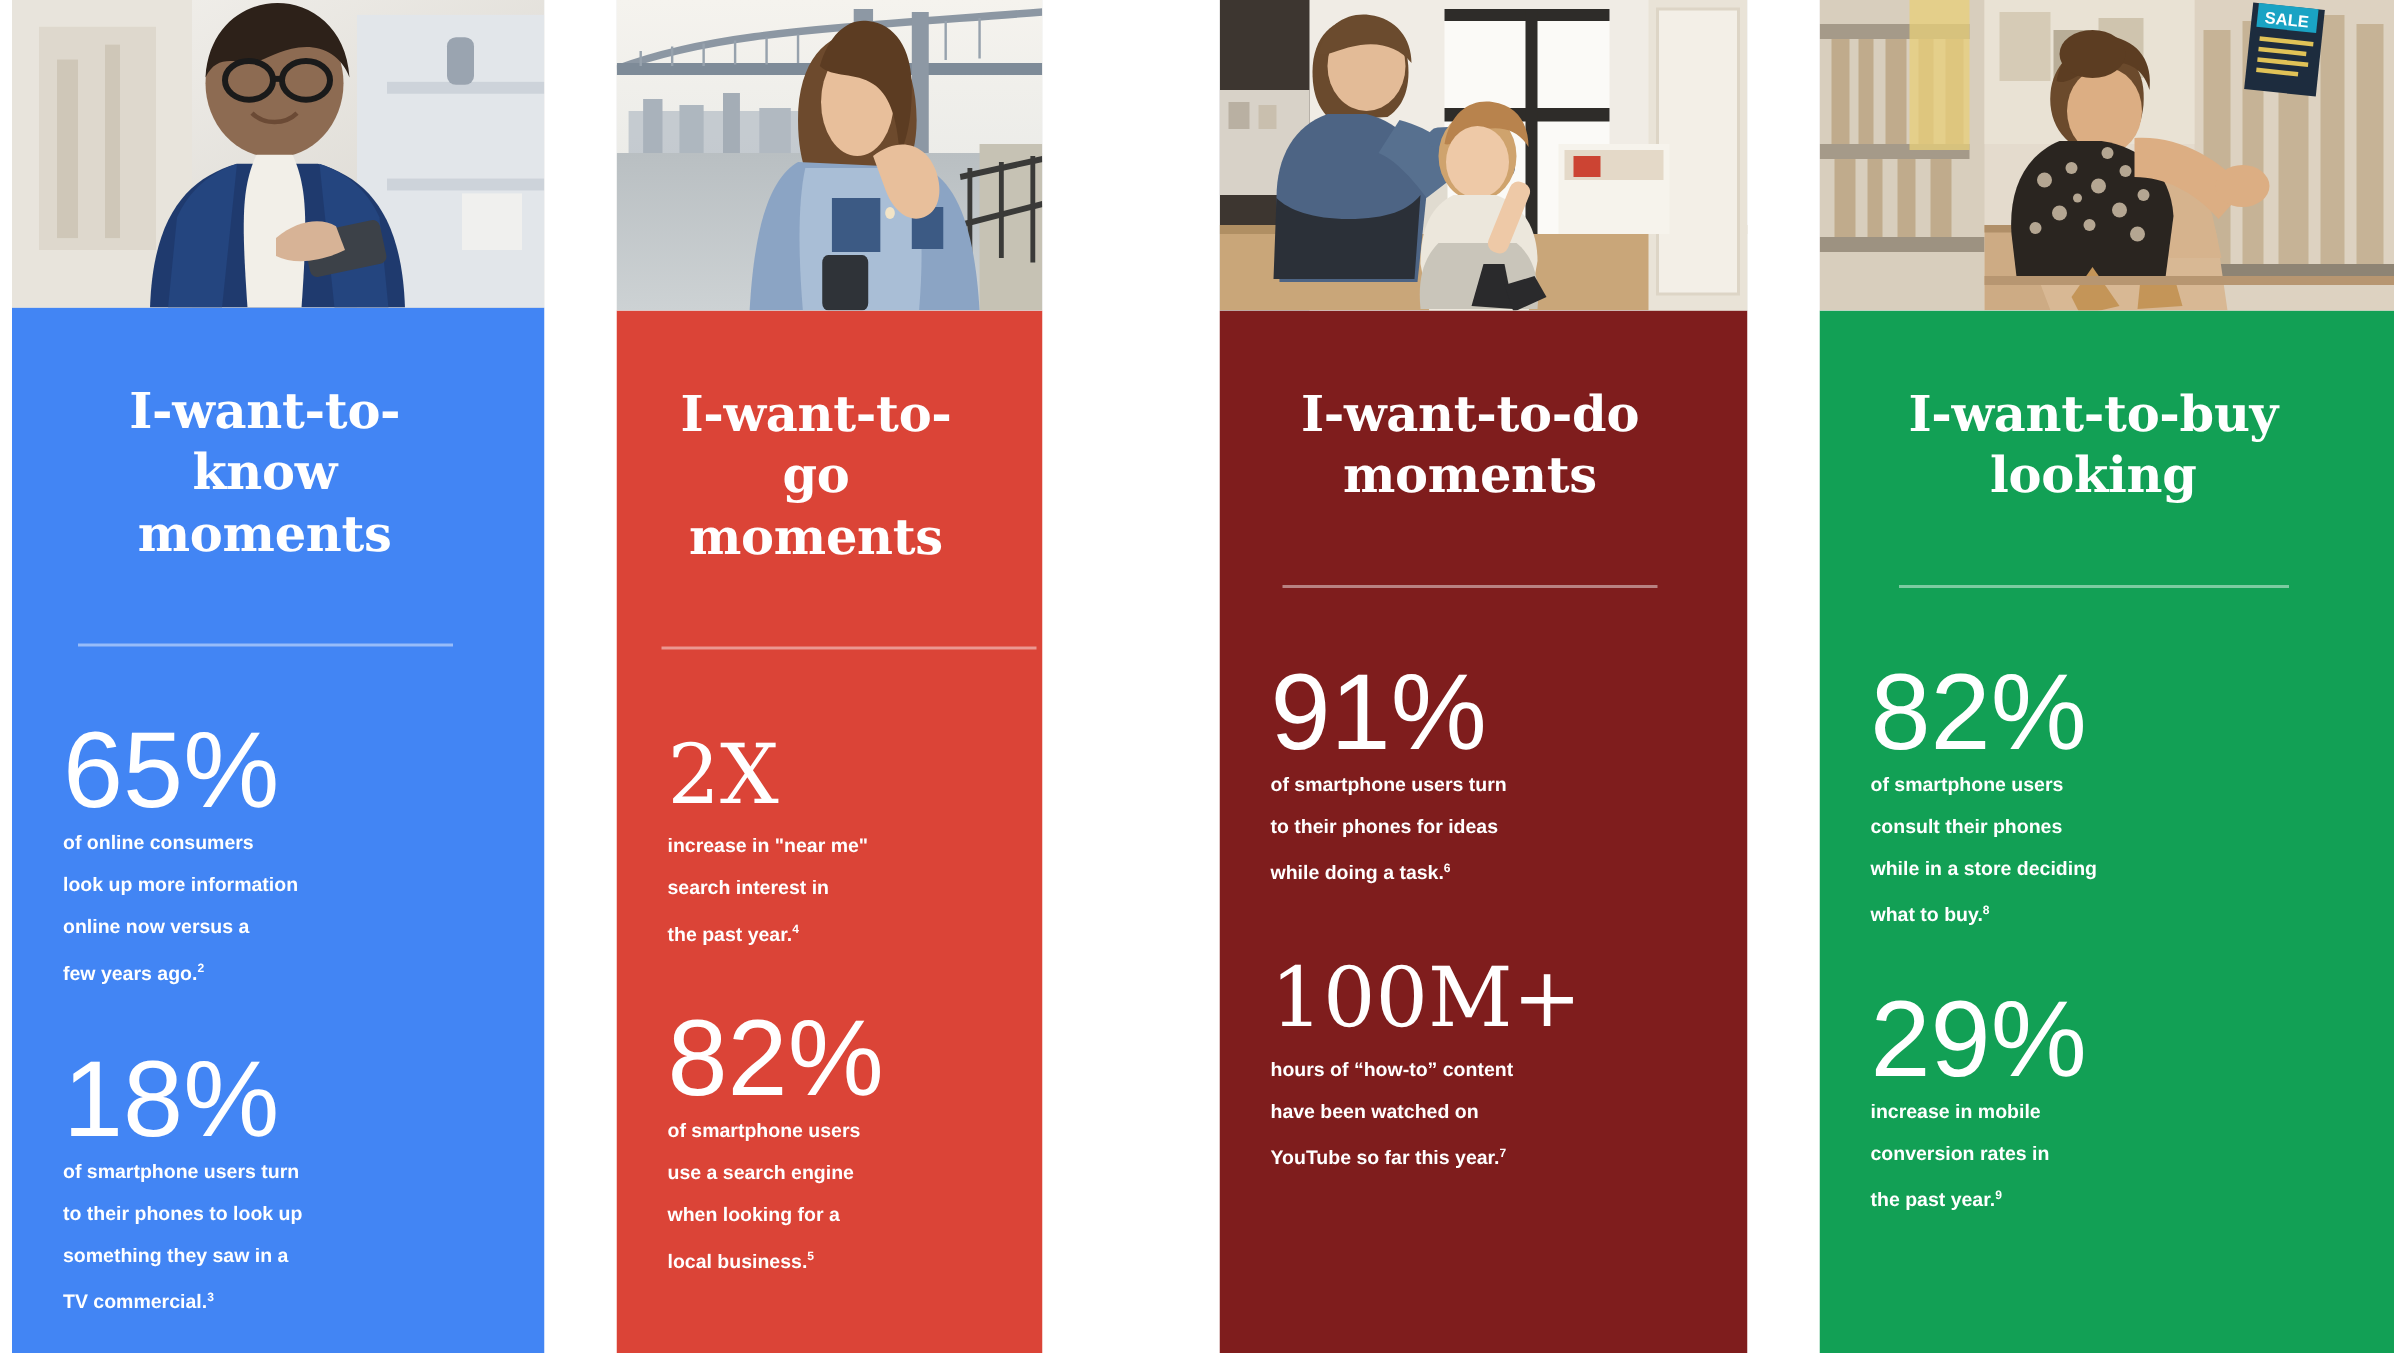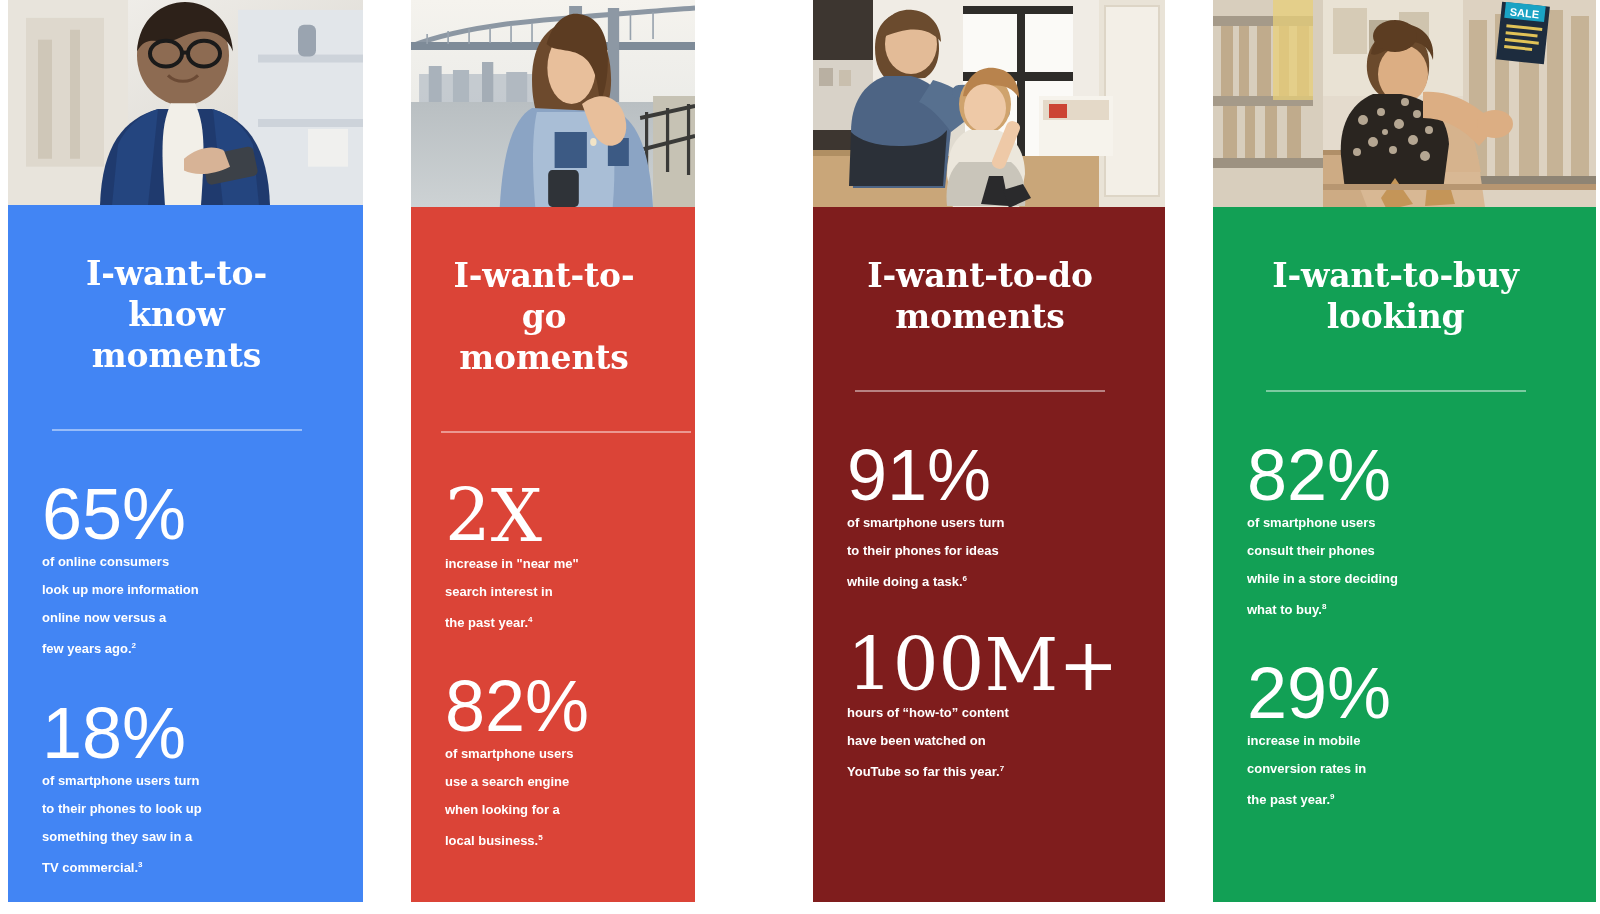--- a/index.html
+++ b/index.html
@@ -89,21 +89,21 @@
     font-weight:300;
     font-size:72px;
     line-height:62px;
     letter-spacing:0px;
     color:#ffffff;
     white-space:nowrap;
   }
   .stat-num.serif {
     font-family:"DejaVu Serif", serif;
     font-weight:400;
-    font-size:72px;
+    font-size:55px;
   }
   .stat-text {
     font-family:"Liberation Sans", sans-serif;
     font-weight:700;
     font-size:13px;
     line-height:28px;
     color:#ffffff;
     margin-top:3px;
     white-space:pre-line;
   }

